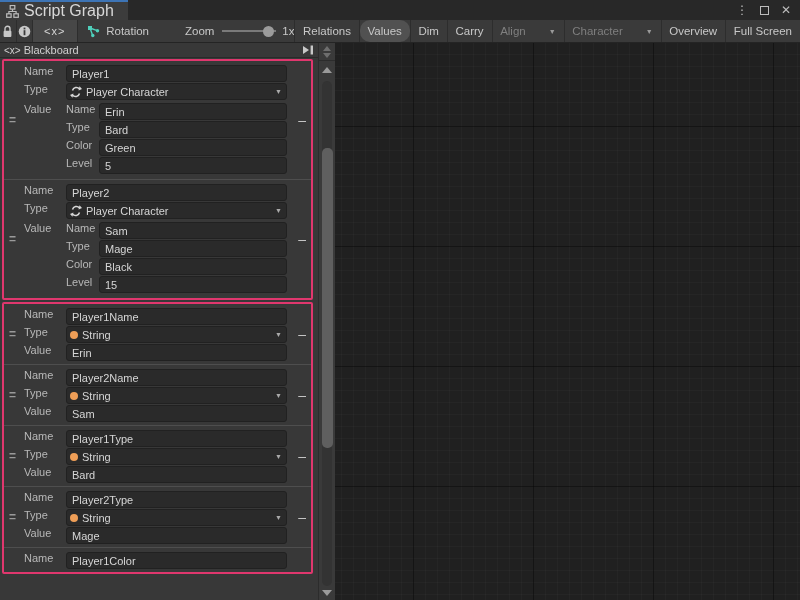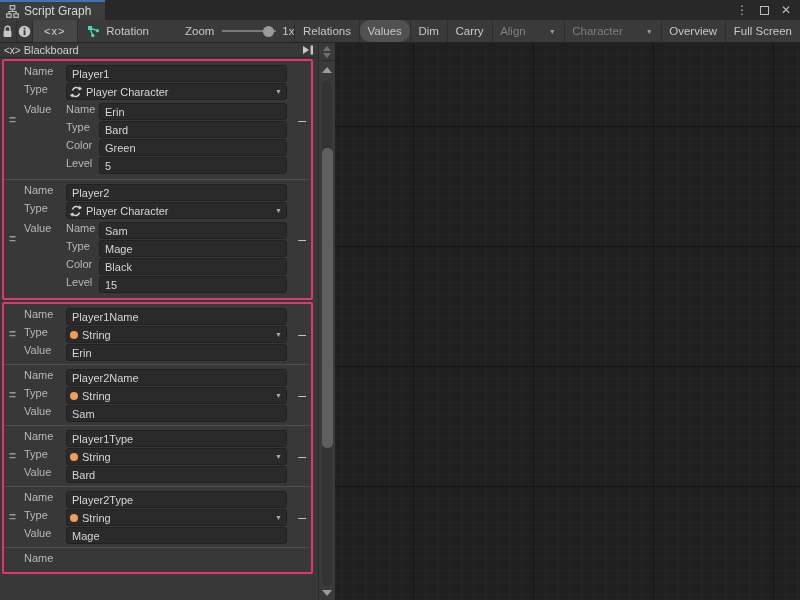--- a/index.html
+++ b/index.html
@@ -3,21 +3,21 @@
 <meta charset="utf-8">
 <style>
   * { margin:0; padding:0; box-sizing:border-box; }
   html,body { width:800px; height:600px; overflow:hidden; background:#383838;
     font-family:"Liberation Sans", sans-serif; -webkit-font-smoothing:antialiased; }
   .window { width:800px; height:600px; display:flex; flex-direction:column; background:#383838; }
 
   
   .tabbar { height:20px; background:#282828; display:flex; align-items:stretch; flex:0 0 auto; }
   .tab { display:flex; align-items:center; gap:5px; padding:0 14px 0 6px; background:#3c3c3c;
-    border-top:2px solid #3d74b5; color:#d8d8d8; font-size:12px; }
+    border-top:2px solid #3d74b5; color:#d8d8d8; font-size:16px; }
   .tab svg { display:block; }
   .winctrls { margin-left:auto; display:flex; align-items:center; gap:6px; padding-right:6px; color:#bdbdbd; }
   .wbtn { width:16px; height:16px; display:flex; align-items:center; justify-content:center; font-size:12px; cursor:default; }
   .wbtn.max span { width:9px; height:9px; border:1.5px solid #bdbdbd; display:block; }
 
   
   .toolbar { height:23px; background:#3a3a3a; border-bottom:1px solid #242424; display:flex;
     align-items:stretch; font-size:11.5px; color:#c8c8c8; flex:0 0 auto; }
   .tbtn { display:flex; align-items:center; justify-content:center; padding:8px 8px; white-space:nowrap; }
   .tbtn.icon { width:27px; padding:0; }
@@ -380,20 +380,21 @@
               </div>
             <div class="row">
                 <span class="lbl">Value</span>
               <div class="field">Mage</div>
               </div>
           </div>
 
           <div class="sblock">
             <div class="row">
                 <span class="lbl">Name</span>
+              <div class="field">Player1Color</div>
               </div>
           </div>
         </div>
       </div>
     </div>
 
     <div class="scrollstrip">
       <div class="mini-arrows">
         <div class="tri up-sm"></div>
         <div class="tri down-sm"></div>

